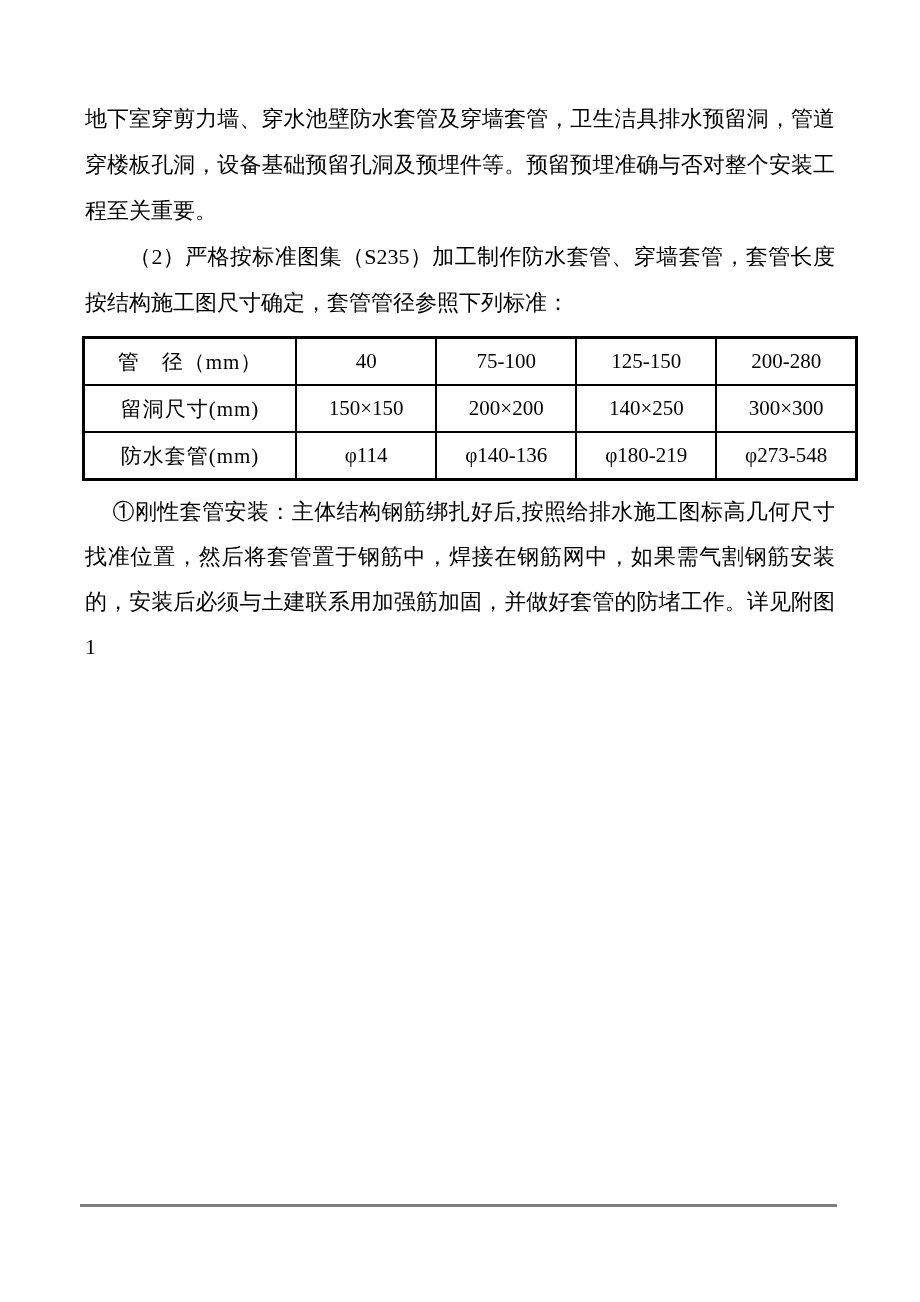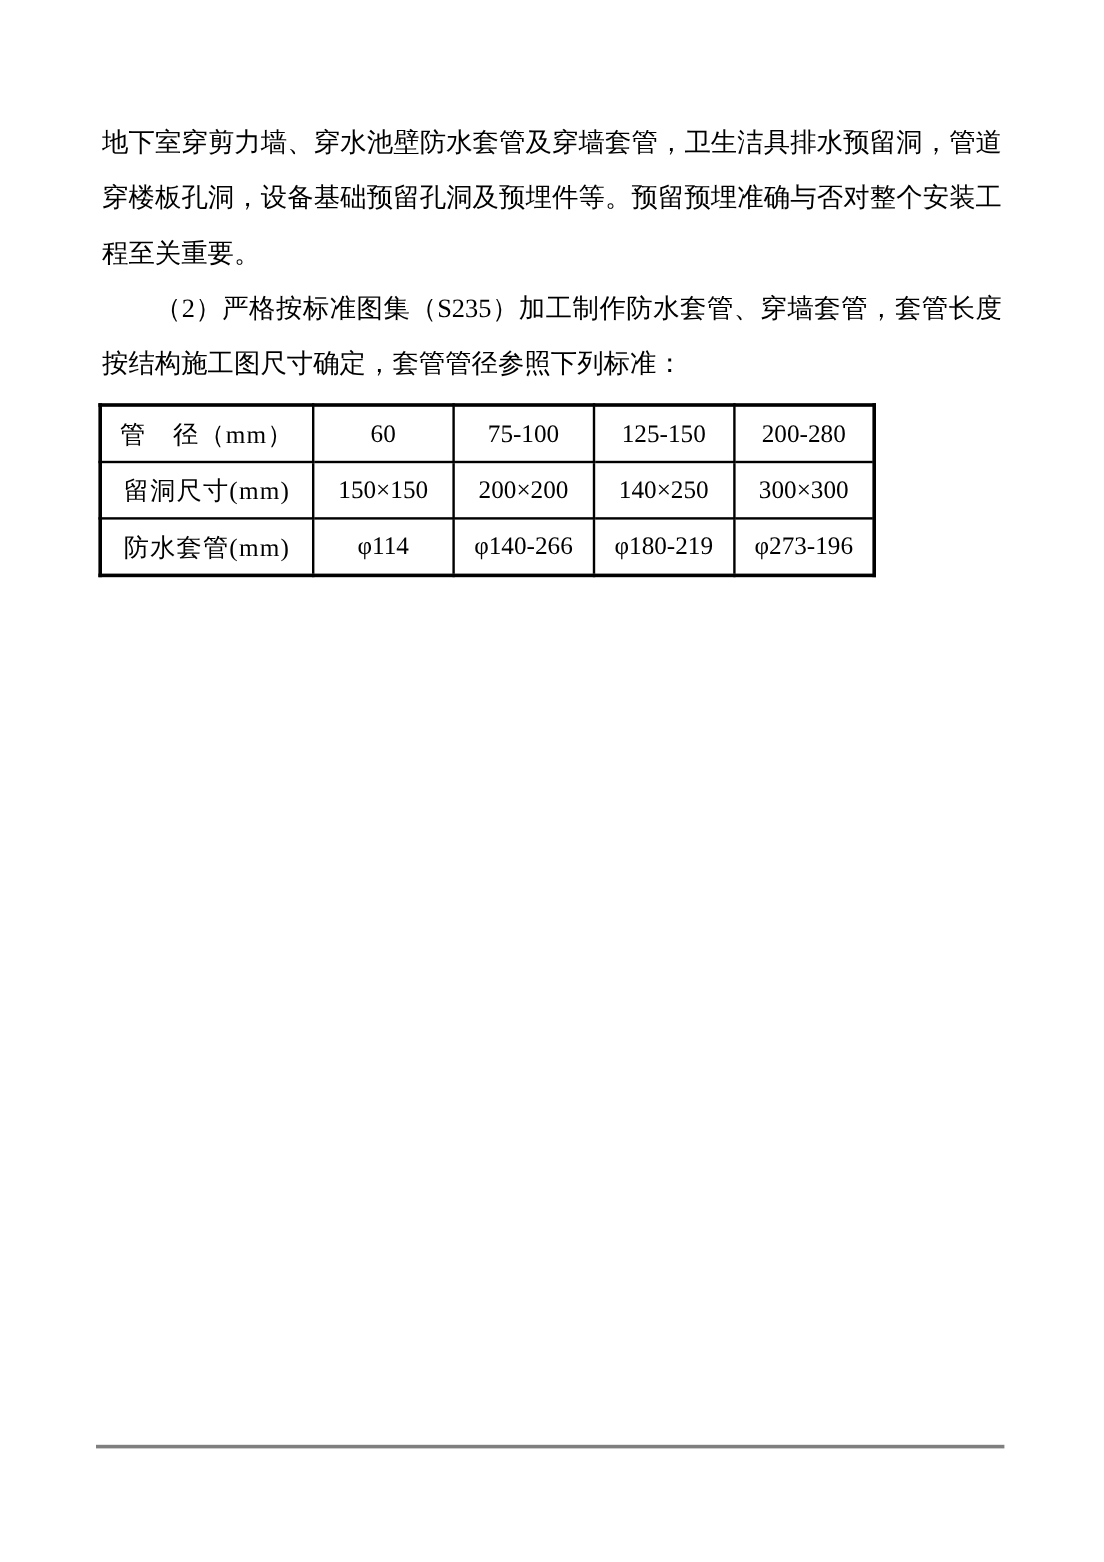--- a/index.html
+++ b/index.html
@@ -30,21 +30,21 @@
     word-break: break-all;
     color: #000000;
   }
   .para.indent-2 { text-indent: 2em; }
   .para.indent-1 { text-indent: 1.25em; }
   .para.bottom { line-height: 45px; }
 
   table.spec-table {
     border-collapse: collapse;
     table-layout: fixed;
-    width: 648px;
+    width: 776px;
     margin: 10px 0 8px -3px;
     border: 3px solid #000000;
   }
   table.spec-table td {
     border: 2px solid #000000;
     height: 45px;
     text-align: center;
     vertical-align: middle;
     font-size: 21px;
     padding: 0 2px;
@@ -79,42 +79,43 @@
       <colgroup>
         <col class="c-label">
         <col class="c-val">
           <col class="c-val">
           <col class="c-val">
           <col class="c-val">
       </colgroup>
       <tbody>
         <tr>
           <td class="row-label">管　径（mm）</td>
-          <td>60</td>
+          <td>40</td>
           <td>75-100</td>
           <td>125-150</td>
           <td>200-280</td>
         </tr>
         <tr>
           <td class="row-label">留洞尺寸(mm)</td>
           <td>150×150</td>
           <td>200×200</td>
           <td>140×250</td>
           <td>300×300</td>
         </tr>
         <tr>
           <td class="row-label">防水套管(mm)</td>
           <td>φ114</td>
-          <td>φ140-266</td>
+          <td>φ140-136</td>
           <td>φ180-219</td>
-          <td>φ273-196</td>
+          <td>φ273-548</td>
         </tr>
       </tbody>
     </table>
 
 
+    <p class="para bottom indent-1">①刚性套管安装：主体结构钢筋绑扎好后,按照给排水施工图标高几何尺寸找准位置，然后将套管置于钢筋中，焊接在钢筋网中，如果需气割钢筋安装的，安装后必须与土建联系用加强筋加固，并做好套管的防堵工作。详见附图 1</p>
 
 
 
   </div>
 
   <div class="footer-rule"></div>
 </div>
 
 </body></html>

